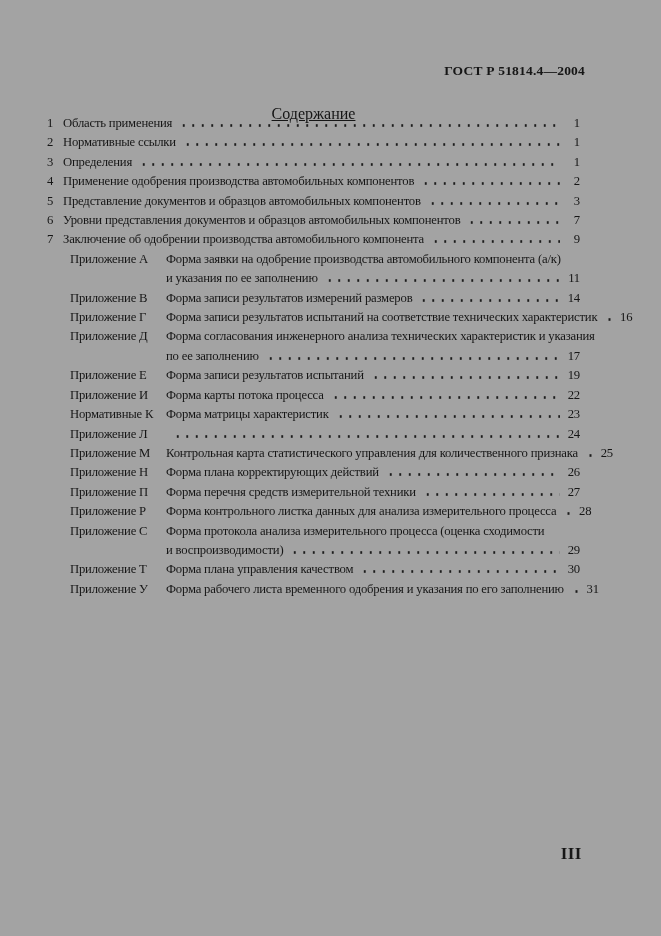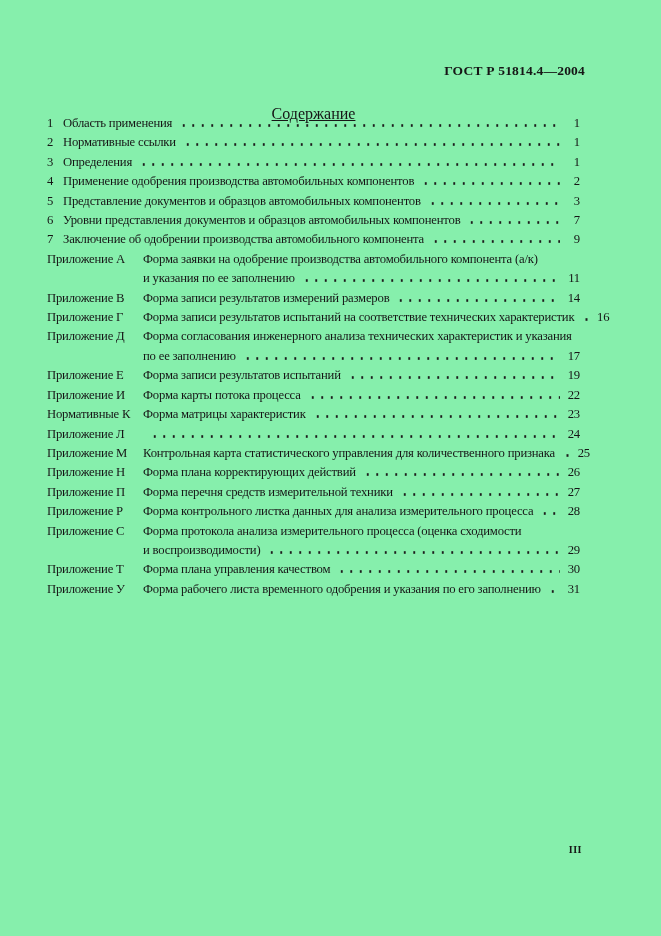--- a/index.html
+++ b/index.html
@@ -1,35 +1,35 @@
 <!DOCTYPE html>
 <html><head>
 <meta charset="utf-8">
 <style>
   html,body{margin:0;padding:0;background:#ffffff;}
   body{width:661px;height:936px;position:relative;overflow:hidden;
        font-family:"Liberation Serif", serif;color:#161616;}
-  .page{position:absolute;inset:0;background:#86efac;}
+  .page{position:absolute;inset:0;background:#a3a3a3;}
   .doc-code{position:absolute;top:63px;left:47px;width:538px;text-align:right;
             font-weight:bold;font-size:13.5px;letter-spacing:0.2px;white-space:nowrap;}
   .contents-title{position:absolute;top:105px;left:47px;width:533px;text-align:center;
             font-size:16px;text-decoration:underline;}
   .toc{position:absolute;top:114px;left:47px;width:533px;
        font-size:12.7px;letter-spacing:-0.2px;line-height:19.4px;}
   .row{display:flex;align-items:baseline;}
   .num{flex:none;width:16px;}
-  .applabel{flex:none;width:96px;white-space:nowrap;}
+  .applabel{flex:none;width:96px;white-space:nowrap;margin-left:23px;}
   .ttl{flex:0 1 auto;white-space:nowrap;}
   .leader{flex:1 1 auto;min-width:10px;height:3px;margin:0 3px 0 5px;
           background-image:radial-gradient(circle, #1c1c1c 1.05px, rgba(0,0,0,0) 1.35px);
           background-size:9.5px 3px;background-repeat:repeat-x;background-position:2px bottom;}
   .pg{flex:none;min-width:17px;text-align:right;white-space:nowrap;}
   .entry2 .cont .applabel{visibility:hidden;}
   .page-num{position:absolute;top:844px;left:47px;width:535px;text-align:right;
-            font-weight:bold;font-size:10px;letter-spacing:0.5px;}
+            font-weight:bold;font-size:17px;letter-spacing:0.5px;}
 </style>
 </head>
 <body>
 
 <div class="page">
 
   <div class="doc-code">ГОСТ Р 51814.4—2004</div>
 
   <div class="contents-title">Содержание</div>
 

